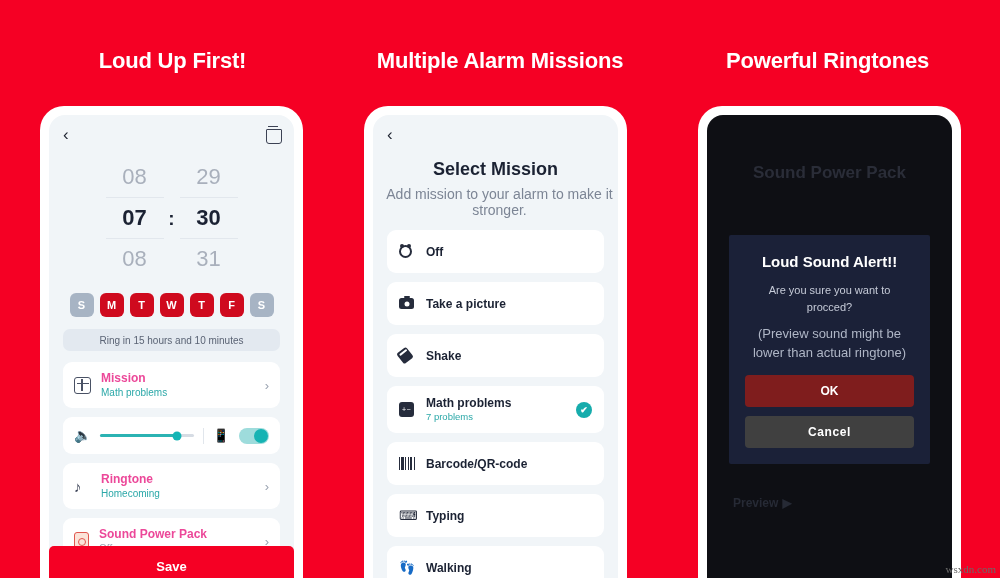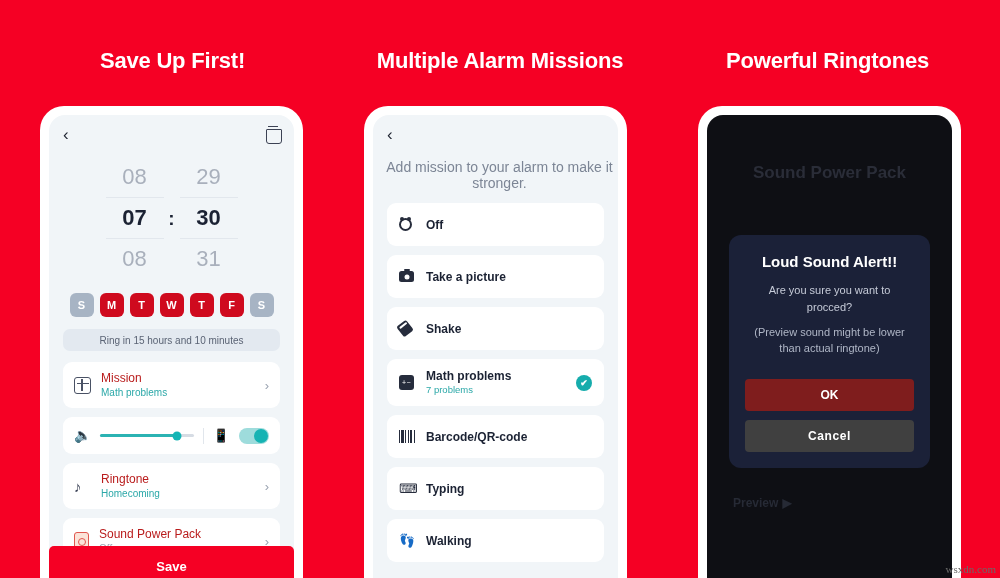--- a/index.html
+++ b/index.html
@@ -146,21 +146,21 @@
     background: #ffffff;
     border-radius: 9px;
     padding: 9px 11px;
     display: flex;
     align-items: center;
     gap: 10px;
     position: relative;
   }
   .card-txt { flex: 1; min-width: 0; }
   .card-title {
-    font-size: 12px; font-weight: normal; color: #b91c1c;
+    font-size: 12px; font-weight: bold; color: #ec4899;
     line-height: 1.25;
   }
   .card-sub { font-size: 10px; line-height: 1.3; }
   .card-sub.teal { color: #2BA8A8; }
   .card-sub.gray { color: #9AA3B1; }
   .chev-right { color: #9AA3B1; font-size: 13px; }
 
   
   .ico { width: 17px; height: 17px; flex: none; position: relative; }
   .ico-grid {
@@ -350,40 +350,40 @@
     text-align: center;
     color: #2A2D38;
     font-size: 17px; font-weight: bold;
     padding: 48px 0 0 0;
   }
   .modal {
     position: absolute;
     left: 22px; right: 22px;
     top: 120px;
     background: #1B2138;
-    border-radius: 12px;
+    border-radius: 2px;
     padding: 18px 16px 16px 16px;
     text-align: center;
   }
   .modal-h {
     color: #ffffff;
     font-size: 15px; font-weight: bold;
     margin-bottom: 12px;
   }
   .modal-q {
     color: #C6CBD8;
     font-size: 11px;
     line-height: 1.5;
     margin-bottom: 10px;
   }
   .modal-note {
     color: #AFB6C6;
-    font-size: 11px;
+    font-size: 13px;
     line-height: 1.45;
-    margin-bottom: 22px;
+    margin-bottom: 12px;
     text-align: center;
   }
   .mbtn {
     height: 32px;
     border-radius: 4px;
     display: flex; align-items: center; justify-content: center;
     font-size: 12px; font-weight: bold;
     color: #ffffff;
     cursor: pointer;
     margin-bottom: 9px;
@@ -404,21 +404,21 @@
     font-size: 11px;
     color: #6a6a6a;
     font-family: "Liberation Serif", serif;
   }
 </style>
 </head>
 <body>
 
 <div class="stage">
 
-  <div class="panel-title" style="left:0; width:345px;">Save Up First!</div>
+  <div class="panel-title" style="left:0; width:345px;">Loud Up First!</div>
   <div class="phone" style="left:40px;">
     <div class="screen light">
 
       <div class="topbar">
         <div class="chev-back">‹</div>
         <div class="trash"></div>
       </div>
 
       <div class="time-picker">
         <div class="tp-row dim-top">
@@ -497,20 +497,21 @@
 
   <div class="panel-title" style="left:345px; width:310px;">Multiple Alarm Missions</div>
   <div class="phone" style="left:364px;">
     <div class="screen light">
 
       <div class="topbar">
         <div class="chev-back">‹</div>
       </div>
 
       <div class="mission-head">
+        <div class="mission-h1">Select Mission</div>
         <div class="mission-sub">Add mission to your alarm to make it stronger.</div>
       </div>
 
       <div style="height:10px"></div>
 
       <div class="mrow">
         <div class="m-ico">
             <div class="clock-ico"></div>
           </div>
         <div class="mrow-label">Off</div>

